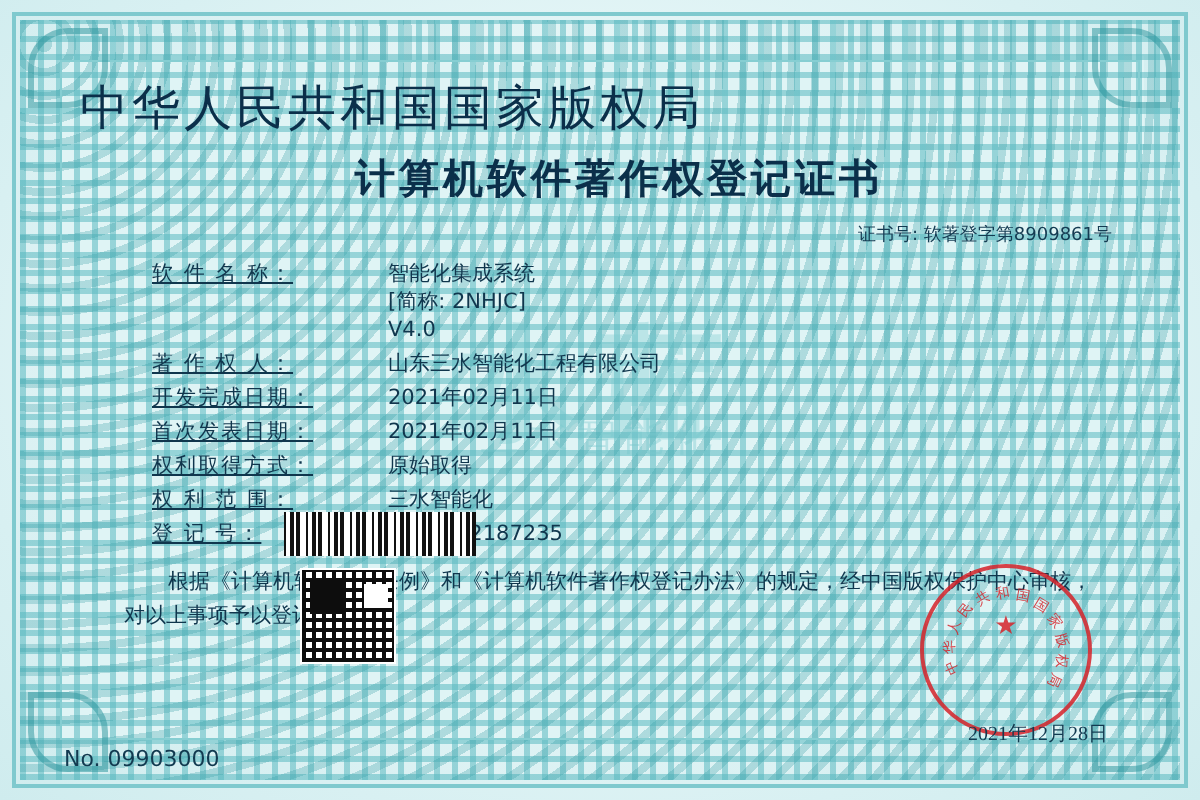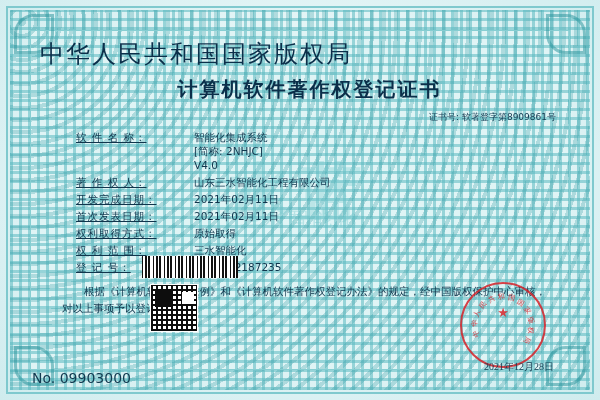--- a/index.html
+++ b/index.html
@@ -242,21 +242,21 @@
     text-align: center;
     font-size: 7.5px;
     line-height: 10px;
     font-family: "DejaVu Sans", sans-serif;
   }
 
   .docno {
     position: absolute;
     left: 32px;
     bottom: 14px;
-    font-size: 14px;
+    font-size: 11px;
     color: #123a50;
     font-family: "DejaVu Sans", sans-serif;
   }
   .issuedate {
     position: absolute;
     right: 46px;
     bottom: 26px;
     font-size: 10px;
     color: #123a50;
     font-family: Liberation Serif, serif;

